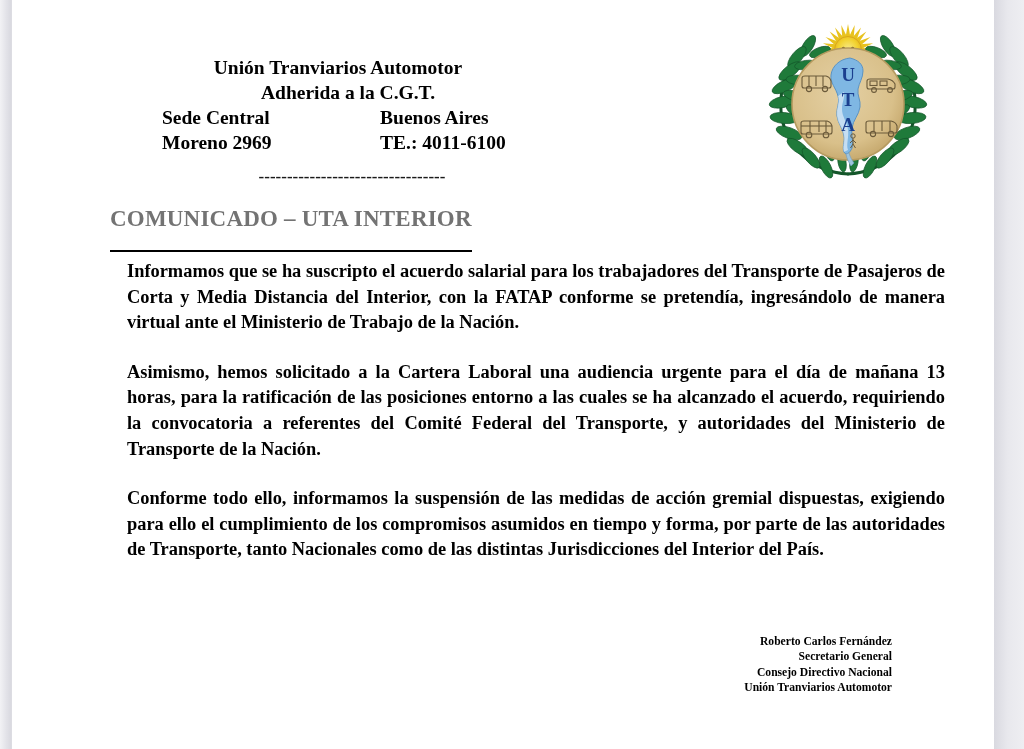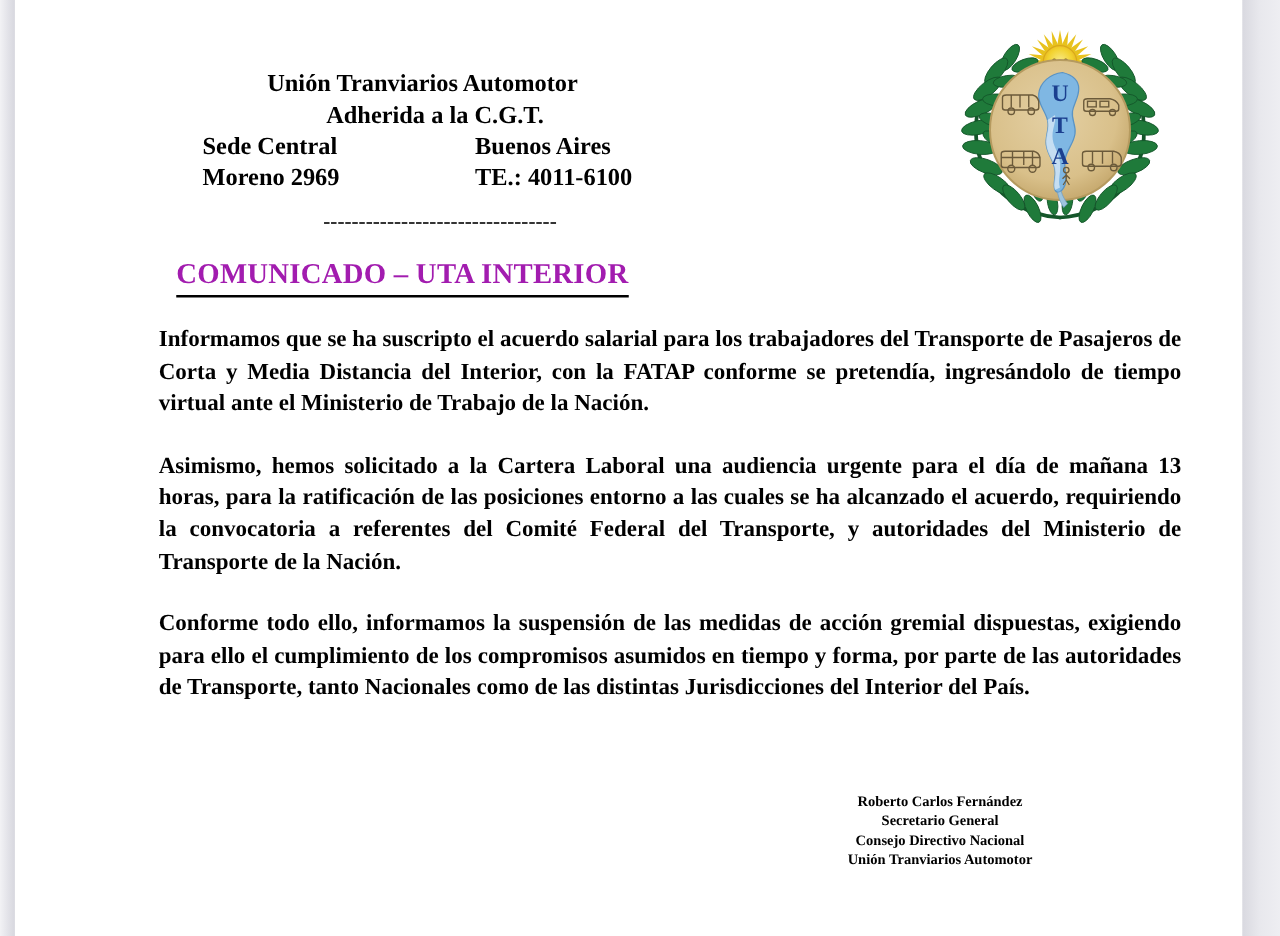--- a/index.html
+++ b/index.html
@@ -78,28 +78,28 @@
     left: 756px;
     top: 16px;
     width: 160px;
     height: 166px;
   }
   .emblem svg { display: block; width: 160px; height: 166px; }
 
   
   .doc-heading {
     position: absolute;
-    left: 129px;
+    left: 98px;
     top: 206px;
     font-size: 23px;
     font-weight: bold;
     letter-spacing: 0.2px;
-    color: #a21caf;
+    color: #737373;
     border-bottom: 2.6px solid #000;
-    padding-bottom: 4px;
+    padding-bottom: 18px;
     display: inline-block;
     white-space: nowrap;
   }
 
   
   .body-block {
     position: absolute;
     left: 115px;
     top: 259px;
     width: 818px;
@@ -114,21 +114,21 @@
     margin: 0 0 24px 0;
   }
   .para:last-child { margin-bottom: 0; }
 
   
   .signature {
     position: absolute;
     left: 600px;
     top: 634px;
     width: 280px;
-    text-align: center;
+    text-align: right;
     font-size: 11.6px;
     font-weight: bold;
     line-height: 15.4px;
     color: #000;
   }
   .signature div { white-space: nowrap; }
 </style>
 </head>
 <body>
 
@@ -296,21 +296,21 @@
           <circle cx="3" cy="2" r="2.2"></circle>
           <path d="M3,4.5 L3,10 M3,6 L0,9 M3,6 L6,9 M3,10 L0.5,14 M3,10 L5.5,14"></path>
         </g>
       </g>
     </svg>
   </div>
 
   <div class="doc-heading">COMUNICADO – UTA INTERIOR</div>
 
   <div class="body-block">
-    <p class="para">Informamos que se ha suscripto el acuerdo salarial para los trabajadores del Transporte de Pasajeros de Corta y Media Distancia del Interior, con la FATAP conforme se pretendía, ingresándolo de tiempo virtual ante el Ministerio de Trabajo de la Nación.</p>
+    <p class="para">Informamos que se ha suscripto el acuerdo salarial para los trabajadores del Transporte de Pasajeros de Corta y Media Distancia del Interior, con la FATAP conforme se pretendía, ingresándolo de manera virtual ante el Ministerio de Trabajo de la Nación.</p>
     <p class="para">Asimismo, hemos solicitado a la Cartera Laboral una audiencia urgente para el día de mañana 13 horas, para la ratificación de las posiciones entorno a las cuales se ha alcanzado el acuerdo, requiriendo la convocatoria a referentes del Comité Federal del Transporte, y autoridades del Ministerio de Transporte de la Nación.</p>
     <p class="para">Conforme todo ello, informamos la suspensión de las medidas de acción gremial dispuestas, exigiendo para ello el cumplimiento de los compromisos asumidos en tiempo y forma, por parte de las autoridades de Transporte, tanto Nacionales como de las distintas Jurisdicciones del Interior del País.</p>
   </div>
 
   <div class="signature">
     <div>Roberto Carlos Fernández</div>
     <div>Secretario General</div>
     <div>Consejo Directivo Nacional</div>
     <div>Unión Tranviarios Automotor</div>
   </div>

